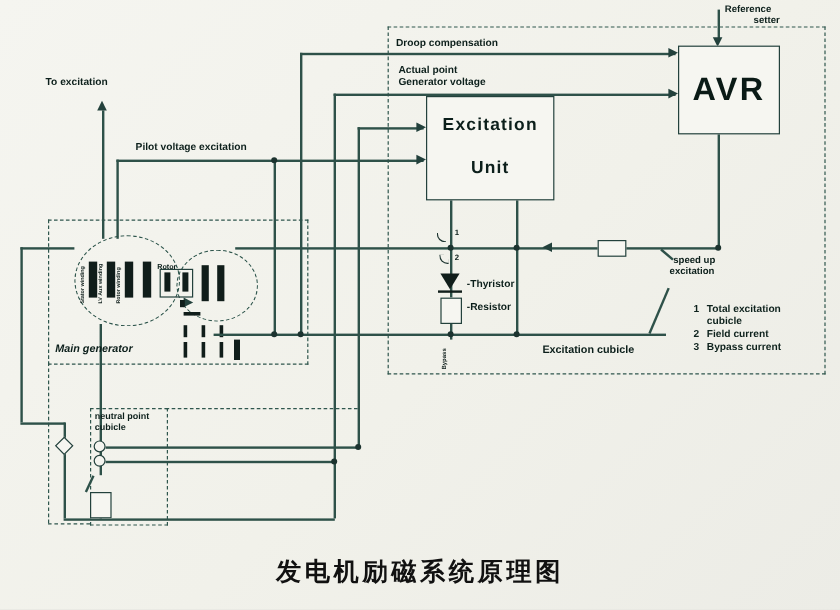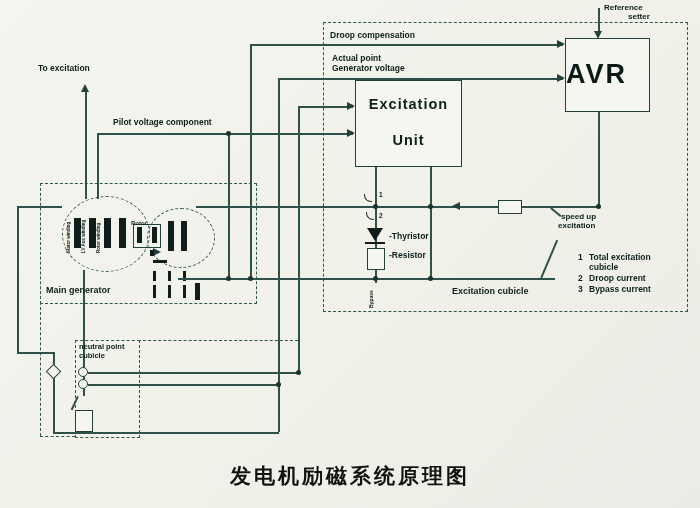--- a/index.html
+++ b/index.html
@@ -25,21 +25,21 @@
   .ar-u{border-left:4px solid transparent;border-right:4px solid transparent;border-bottom:8px solid #23413c;}
   .ar-d{border-left:4px solid transparent;border-right:4px solid transparent;border-top:8px solid #23413c;}
   .dot{position:absolute;width:5px;height:5px;border-radius:50%;background:#1c332f;}
   .bar{position:absolute;background:#101d1a;}
   .lbl{position:absolute;font-weight:bold;color:#0c1f1b;line-height:1.1;white-space:nowrap;}
   .vtext{position:absolute;writing-mode:vertical-rl;transform:rotate(180deg);
          font-weight:bold;color:#13221f;white-space:nowrap;letter-spacing:0;}
   .ctc{position:absolute;width:10px;height:10px;border:1.6px solid #23413c;border-radius:50%;background:#f4f4ef;box-sizing:border-box;}
   .hook{position:absolute;width:7px;height:7px;border-left:1.6px solid #1c332f;border-bottom:1.6px solid #1c332f;border-bottom-left-radius:7px;}
   .slant{position:absolute;height:1.5px;background:#2e5149;transform-origin:left center;}
-  #avr-box div{width:100%;}
+  #avr-box div{width:100%;text-align:center;}
 </style>
 </head>
 <body>
 
 <div id="stage">
 
   <div class="dbox" style="left:323px;top:22px;width:363px;height:288px;"></div>
   <div class="dbox" style="left:40px;top:183px;width:215px;height:119px;"></div>
   <div class="dbox" style="left:75px;top:340px;width:63px;height:96px;"></div>
   <div class="dv" style="left:40px;top:302px;height:134px;"></div>
@@ -149,40 +149,40 @@
 
   <div class="ctc" style="left:78px;top:367px;"></div>
   <div class="ctc" style="left:78px;top:379px;"></div>
   <div class="rез" style="left:75px;top:410px;width:16px;height:20px;"></div>
   <div class="rез" style="left:48px;top:366px;width:9px;height:9px;transform:rotate(45deg);"></div>
 
   <div class="lbl" style="left:38px;top:64px;font-size:8.5px;">To excitation</div>
   <div class="lbl" style="left:330px;top:31px;font-size:8.5px;">Droop compensation</div>
   <div class="lbl" style="left:332px;top:54px;font-size:8.5px;">Actual point</div>
   <div class="lbl" style="left:332px;top:64px;font-size:8.5px;">Generator voltage</div>
-  <div class="lbl" style="left:113px;top:118px;font-size:8.5px;">Pilot voltage component</div>
+  <div class="lbl" style="left:113px;top:118px;font-size:8.5px;">Pilot voltage excitation</div>
   <div class="lbl" style="left:604px;top:4px;font-size:8px;">Reference</div>
   <div class="lbl" style="left:604px;top:13px;font-size:8px;margin-left:24px;">setter</div>
   <div class="lbl" style="left:389px;top:232px;font-size:8.5px;">-Thyristor</div>
   <div class="lbl" style="left:389px;top:251px;font-size:8.5px;">-Resistor</div>
   <div class="lbl" style="left:561px;top:213px;font-size:8px;">speed up</div>
   <div class="lbl" style="left:558px;top:222px;font-size:8px;">excitation</div>
   <div class="lbl" style="left:452px;top:287px;font-size:9px;">Excitation cubicle</div>
-  <div class="lbl" style="left:46px;top:286px;font-size:9px;">Main generator</div>
+  <div class="lbl" style="left:46px;top:286px;font-size:9px;font-style:italic;">Main generator</div>
   <div class="lbl" style="left:79px;top:343px;font-size:7.5px;">neutral point</div>
   <div class="lbl" style="left:79px;top:352px;font-size:7.5px;">cubicle</div>
 
   <div class="abs" style="left:578px;top:252px;width:110px;">
     <div style="display:flex;font-size:8.5px;font-weight:bold;line-height:10px;">
       <span style="width:11px;">1</span>
       <span style="width:88px;">Total excitation cubicle</span>
     </div>
     <div style="display:flex;font-size:8.5px;font-weight:bold;line-height:10px;margin-top:1px;">
       <span style="width:11px;">2</span>
-      <span style="width:88px;">Droop current</span>
+      <span style="width:88px;">Field current</span>
     </div>
     <div style="display:flex;font-size:8.5px;font-weight:bold;line-height:10px;margin-top:1px;">
       <span style="width:11px;">3</span>
       <span style="width:88px;">Bypass current</span>
     </div>
   </div>
 
   <div class="lbl" style="left:0;top:464px;width:700px;text-align:center;font-size:21px;letter-spacing:3px;color:#111;font-family:'DejaVu Serif','Liberation Serif',serif;">发电机励磁系统原理图</div>
 
 </div>

